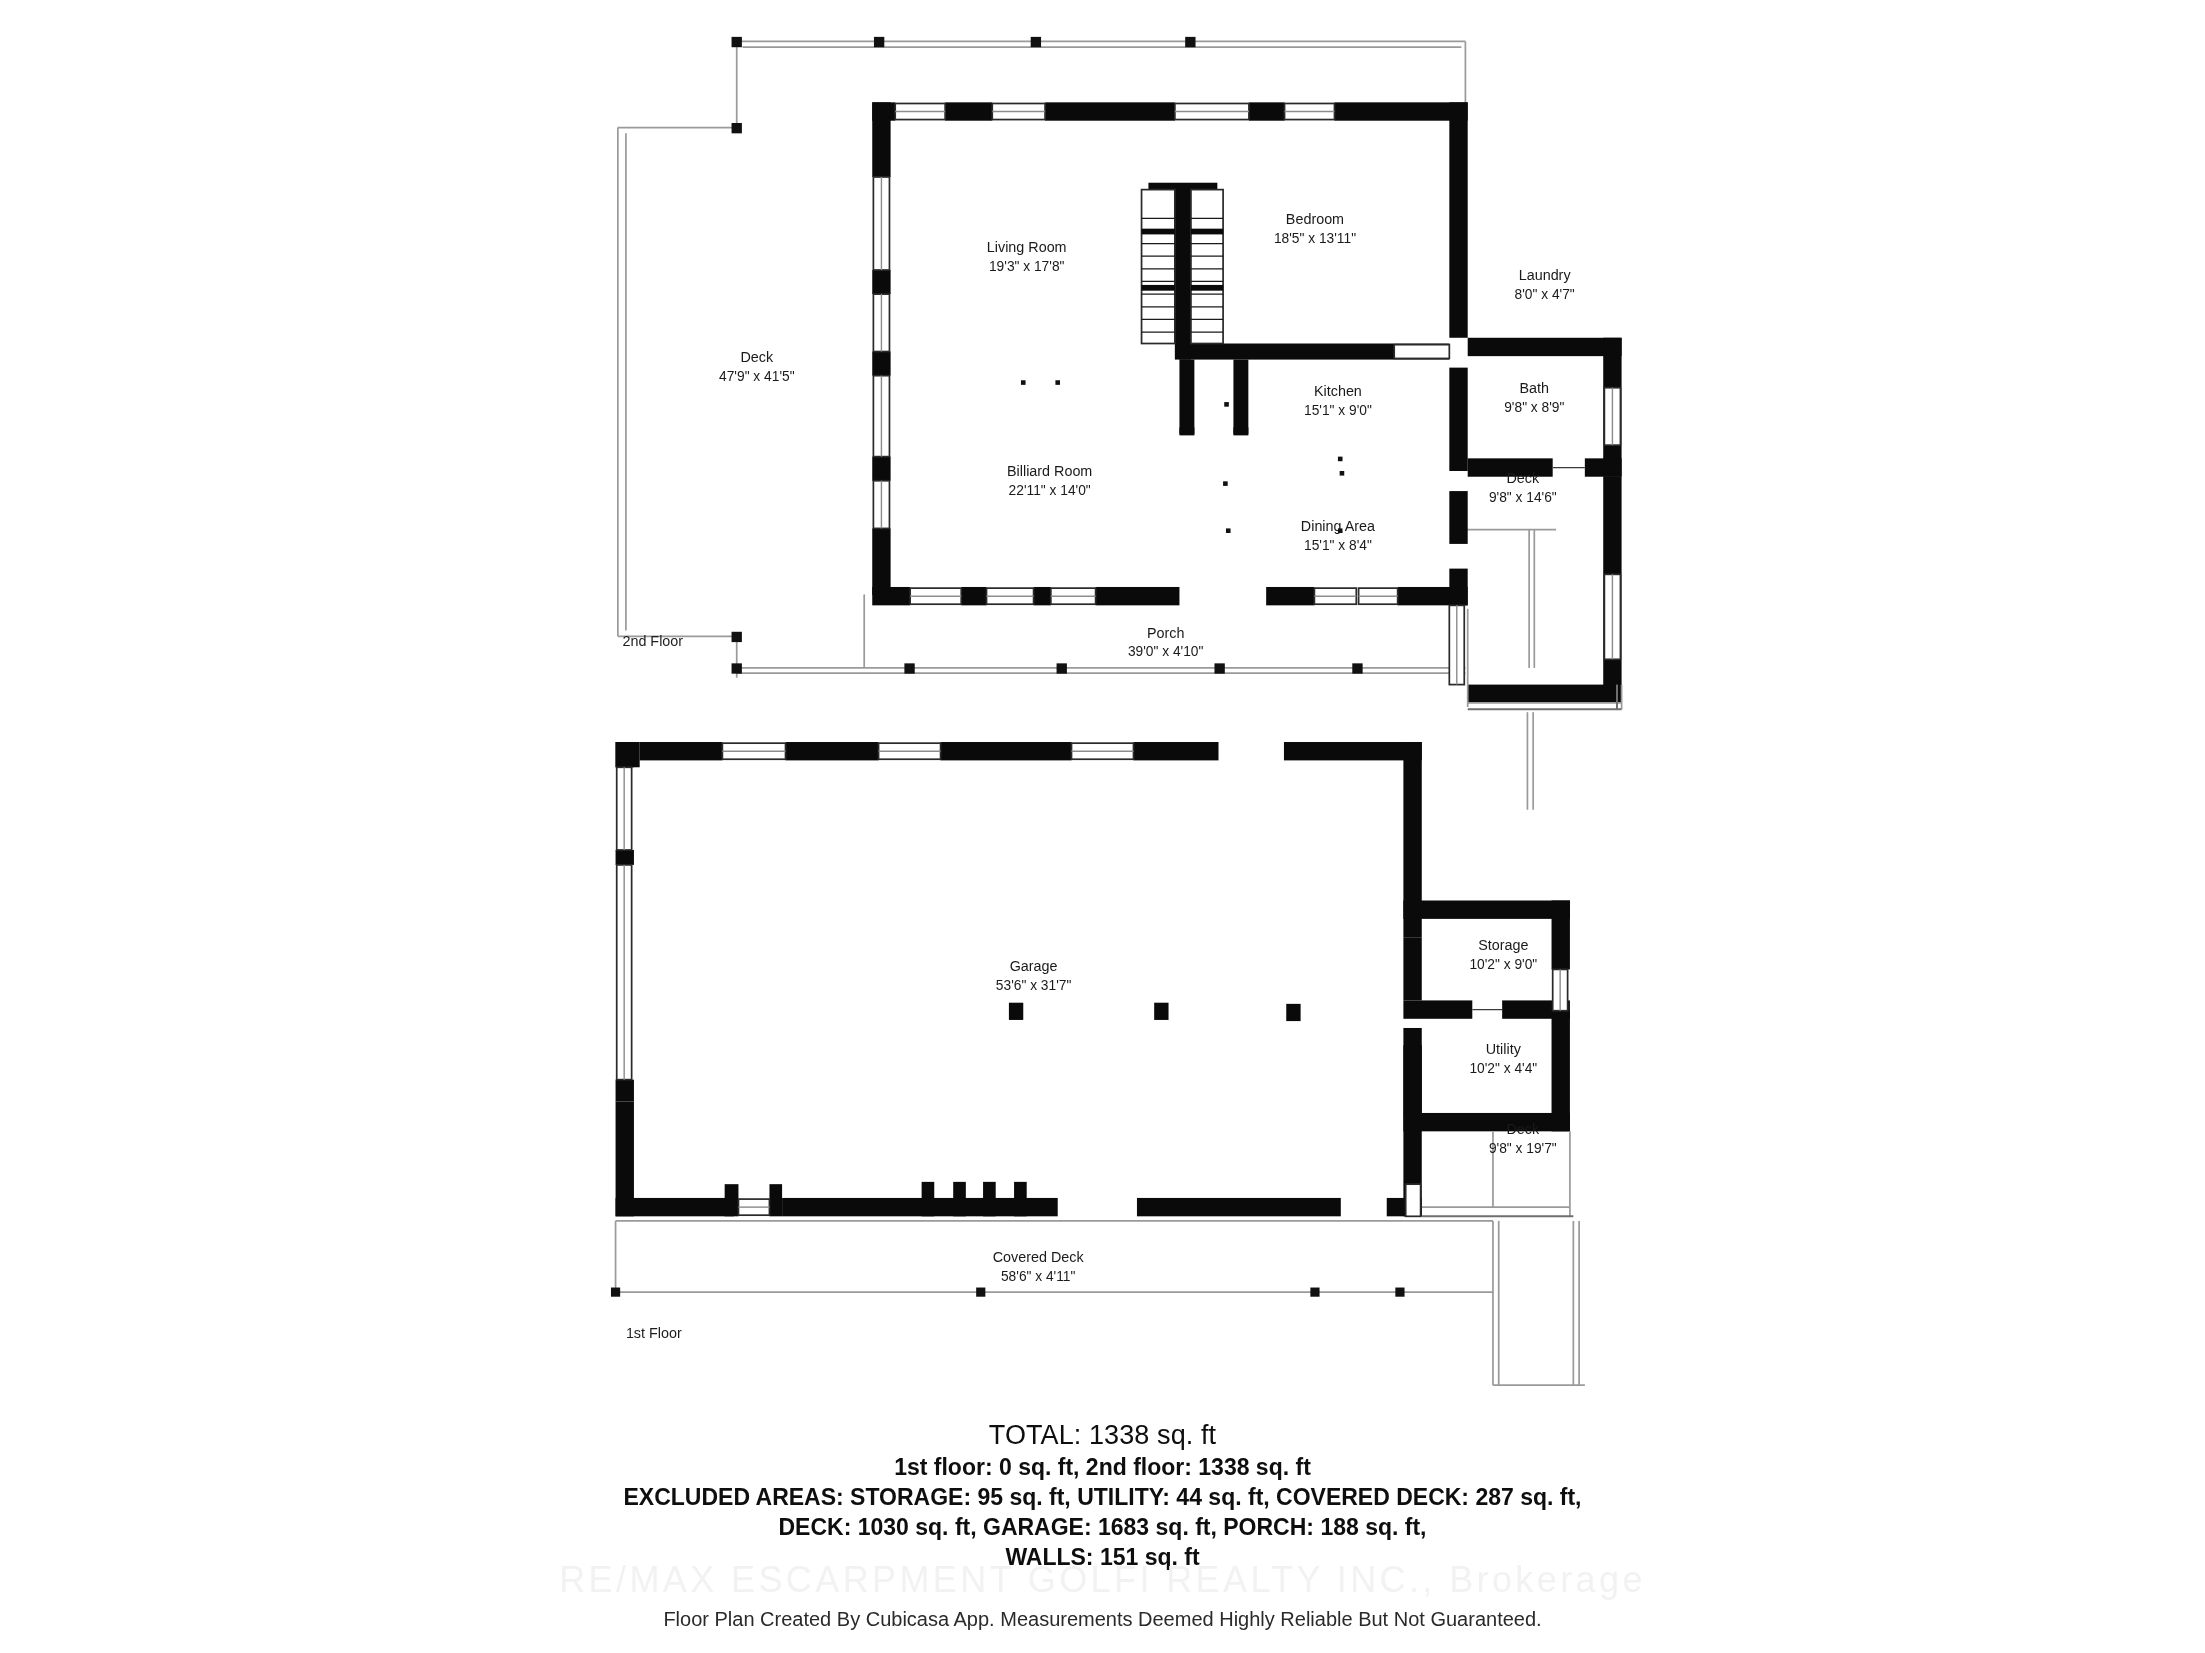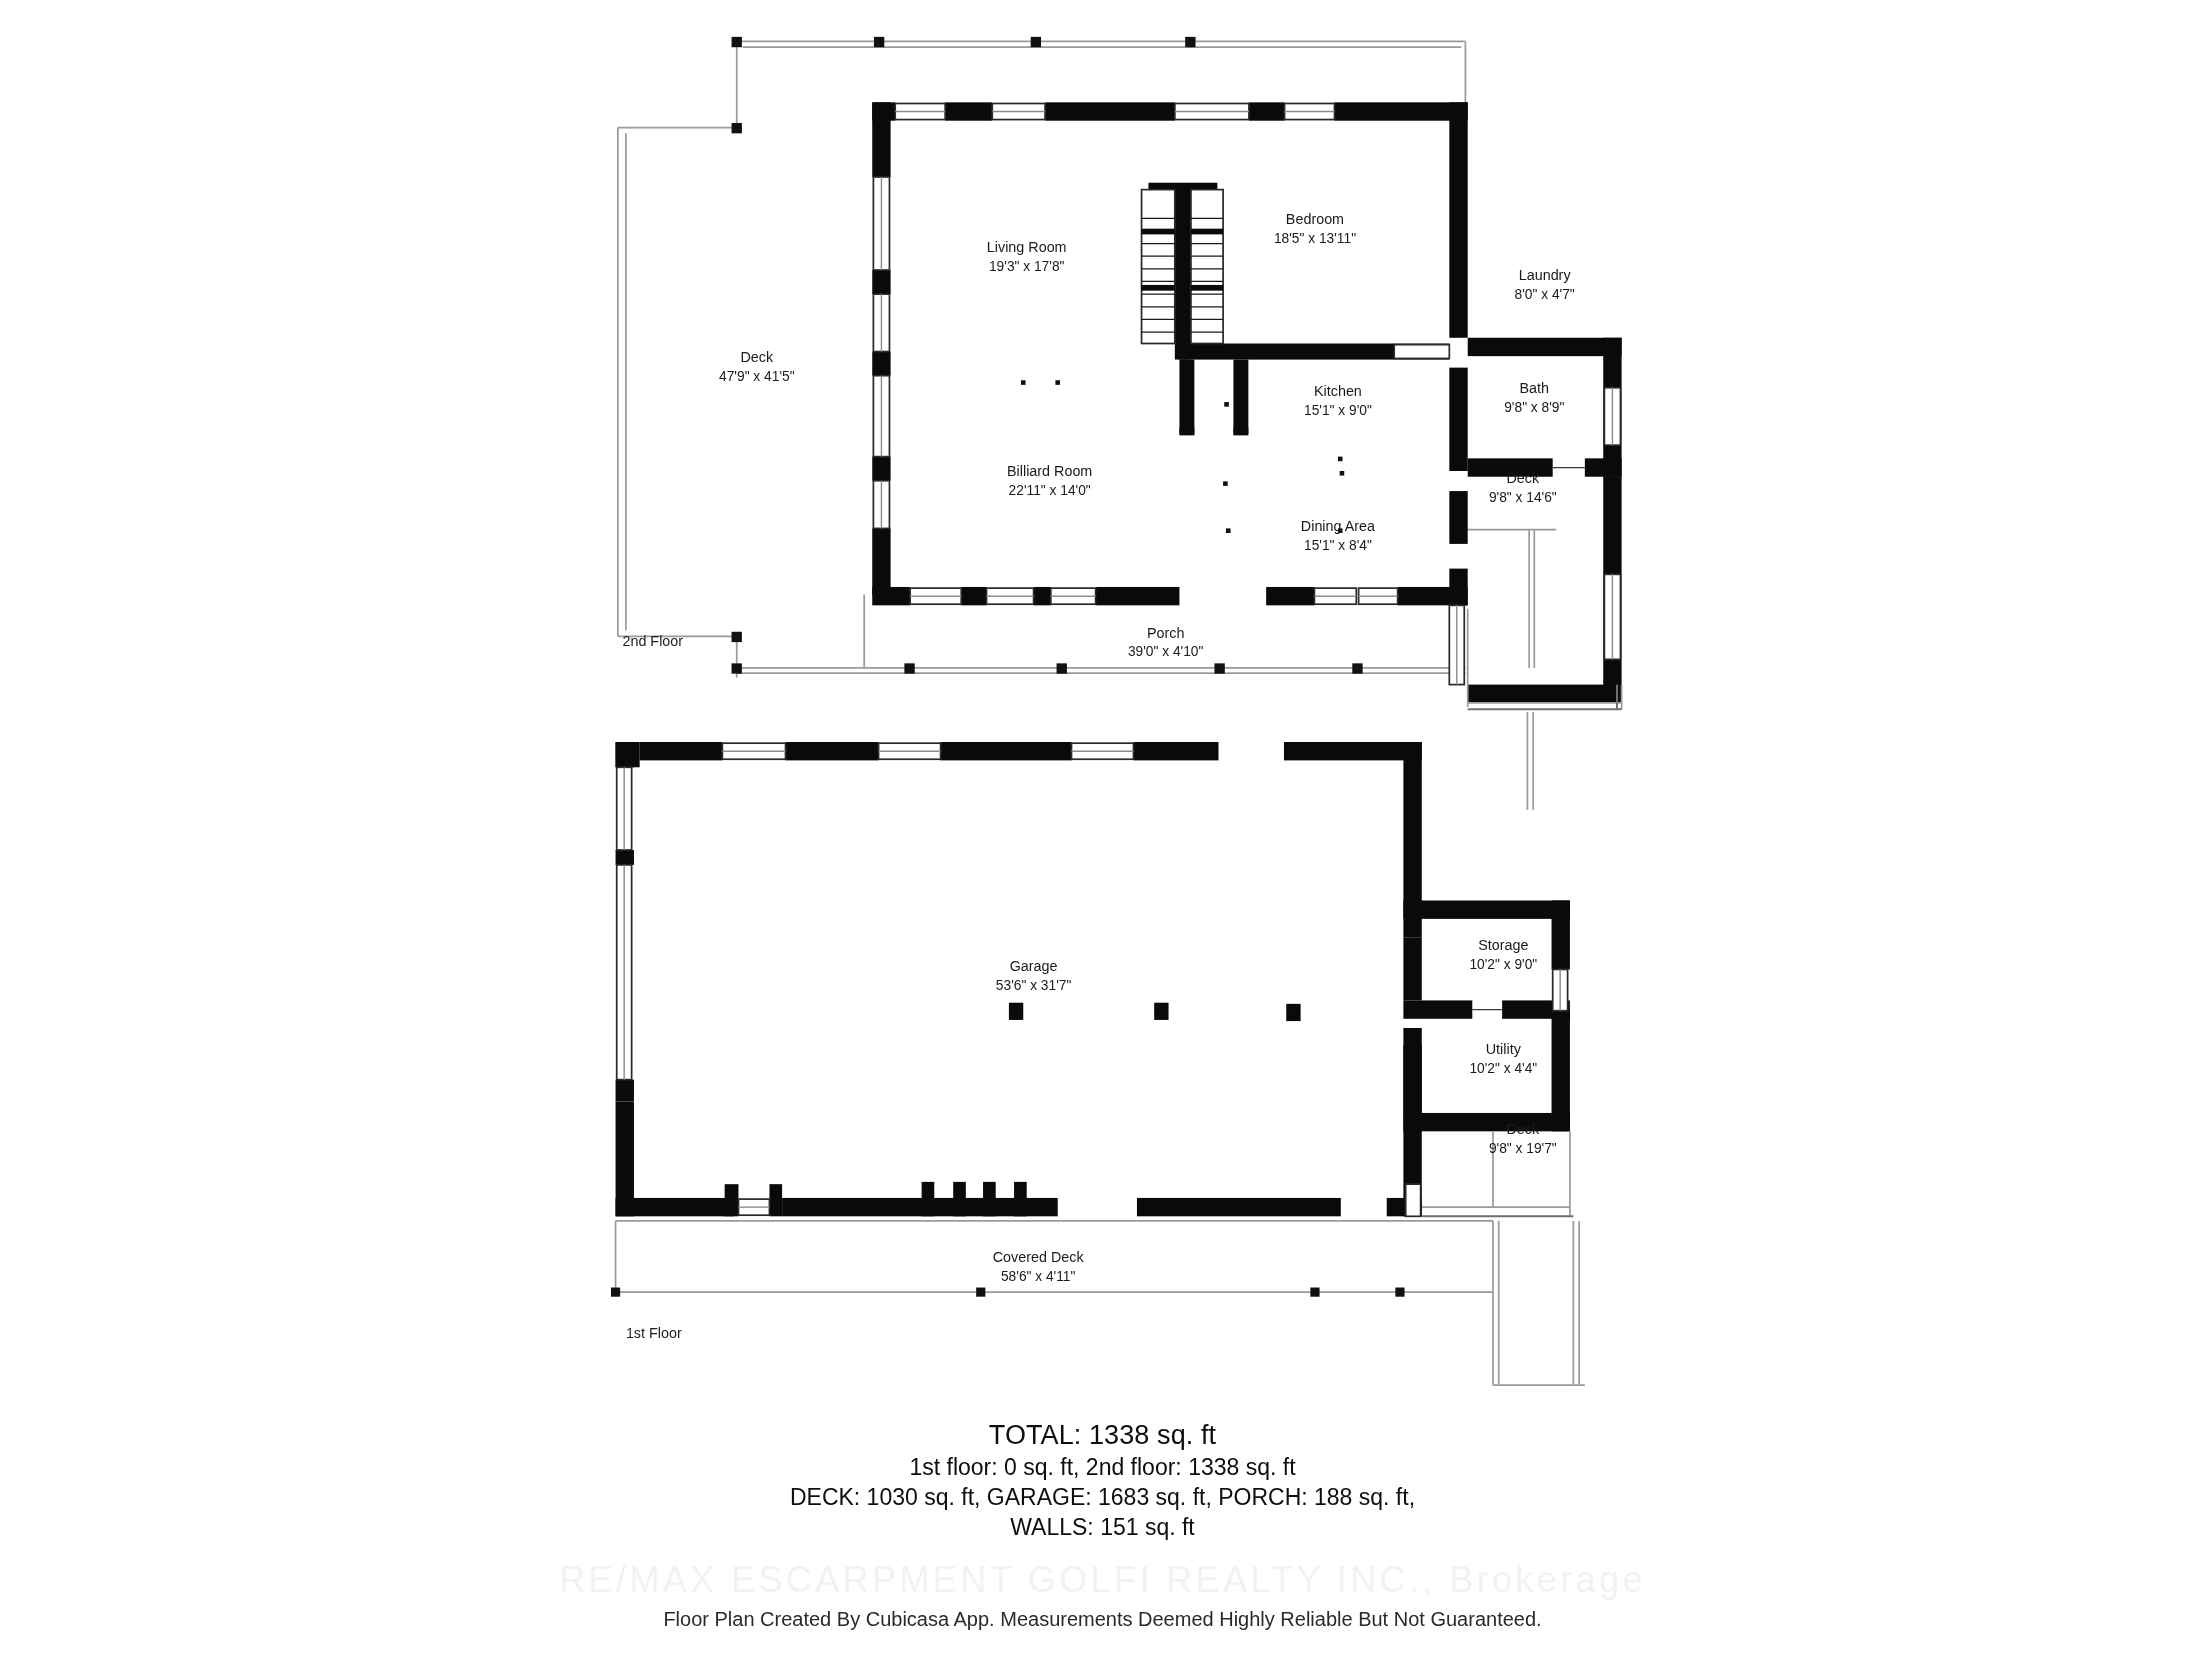--- a/index.html
+++ b/index.html
@@ -61,21 +61,21 @@
     color: #0e0e0e;
     line-height: 1.30;
   }
   #summary .total {
     font-size: 27px;
     font-weight: normal;
     letter-spacing: 0.1px;
   }
   #summary .ln {
     font-size: 23px;
-    font-weight: normal;
+    font-weight: bold;
   }
   #watermark {
     position: absolute;
     left: 0;
     right: 0;
     top: 1559px;
     text-align: center;
     font-family: "Liberation Sans", sans-serif;
     font-size: 36px;
     font-weight: normal;
@@ -458,20 +458,21 @@
         <text class="dm" x="1808" y="2231">58'6" x 4'11"</text>
       </g>
 
       <text class="floorlabel" x="1090" y="2330">1st Floor</text>
     </g>
   </svg>
 
   <div id="summary">
     <div class="total">TOTAL: 1338 sq. ft</div>
     <div class="ln">1st floor: 0 sq. ft, 2nd floor: 1338 sq. ft</div>
+    <div class="ln">EXCLUDED AREAS: STORAGE: 95 sq. ft, UTILITY: 44 sq. ft, COVERED DECK: 287 sq. ft,</div>
     <div class="ln">DECK: 1030 sq. ft, GARAGE: 1683 sq. ft, PORCH: 188 sq. ft,</div>
     <div class="ln">WALLS: 151 sq. ft</div>
   </div>
 
   <div id="watermark">RE/MAX ESCARPMENT GOLFI REALTY INC., Brokerage</div>
   <div id="credit">Floor Plan Created By Cubicasa App. Measurements Deemed Highly Reliable But Not Guaranteed.</div>
 
 </div>
 
 

